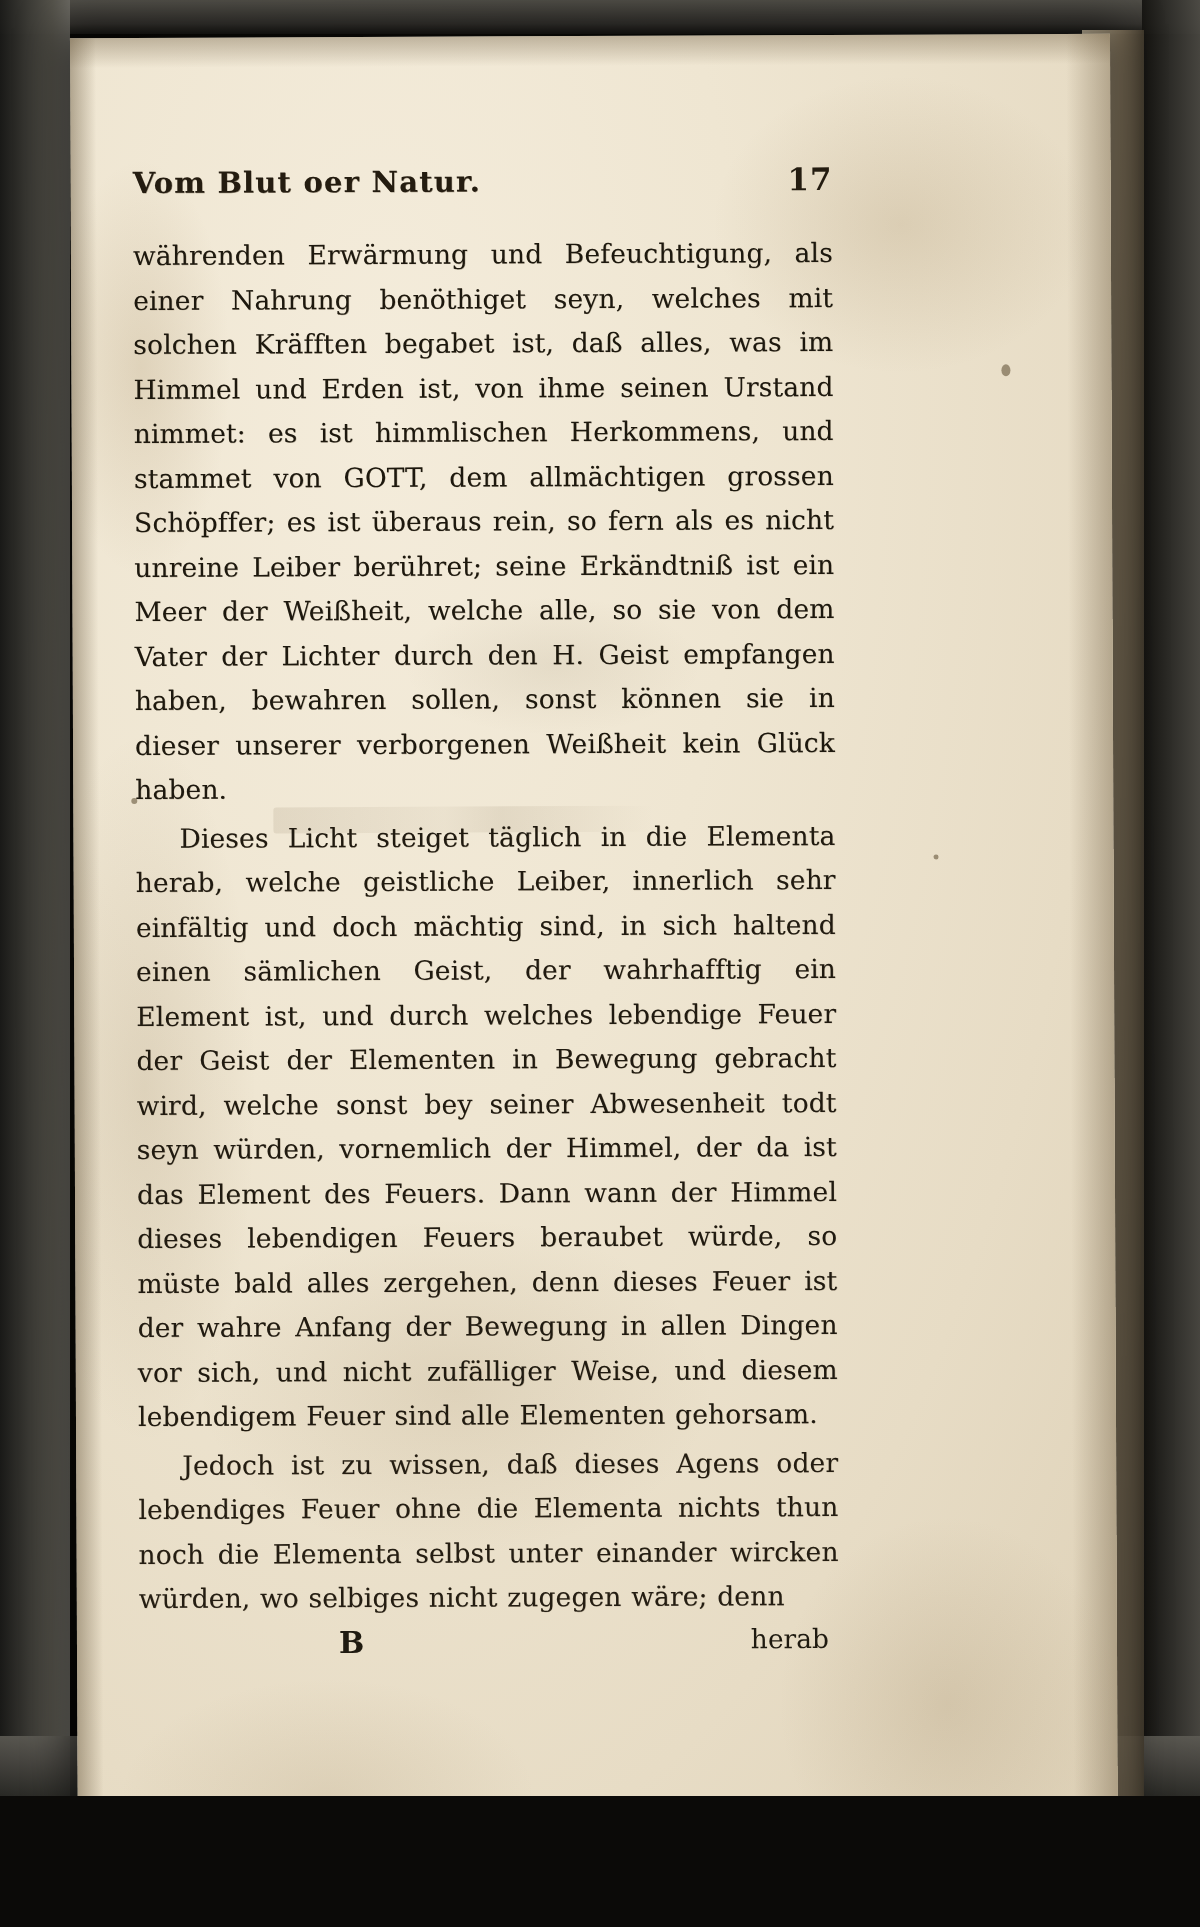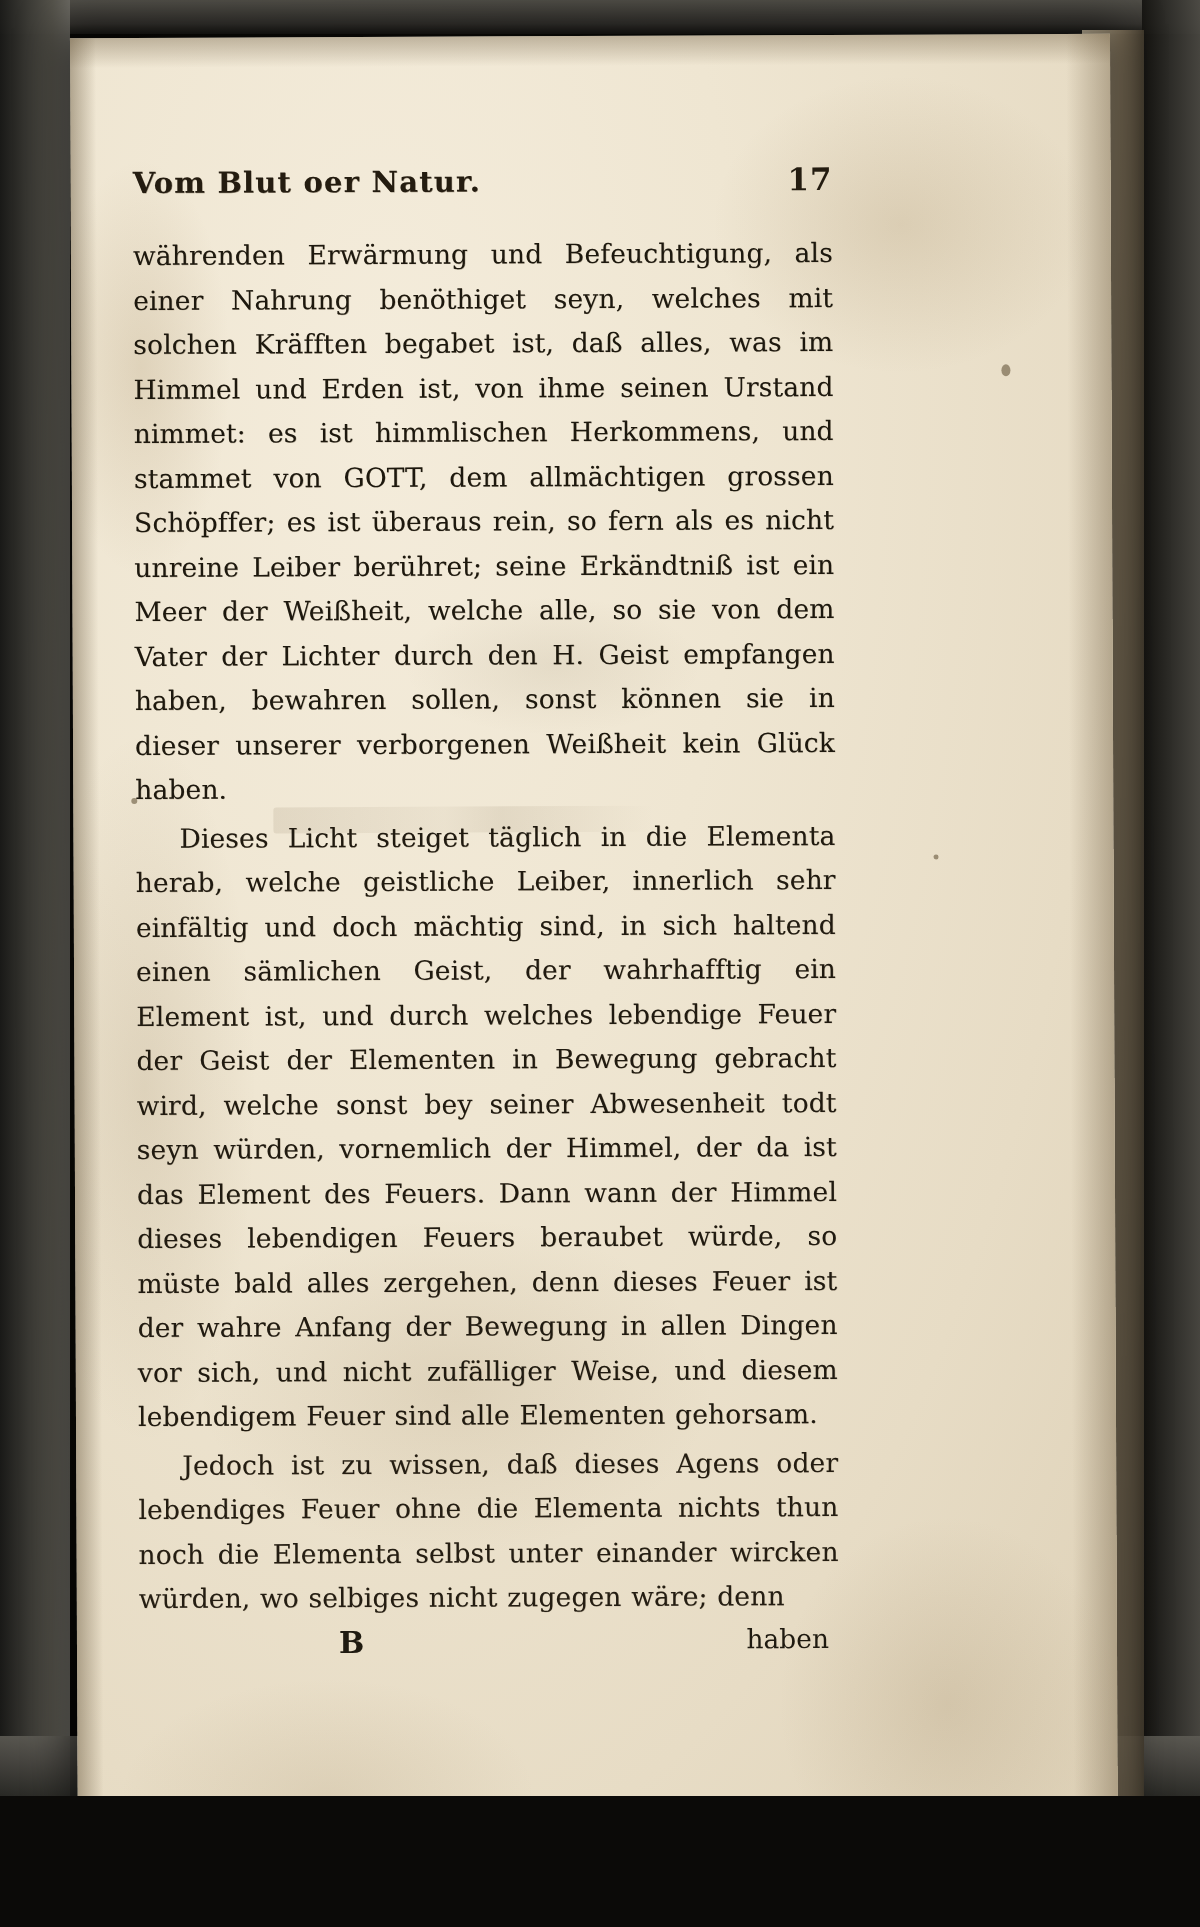--- a/index.html
+++ b/index.html
@@ -243,18 +243,18 @@
       </div>
 
       <p class="body p1">währenden Erwärmung und Befeuchtigung, als einer Nahrung benöthiget seyn, welches mit solchen Kräfften begabet ist, daß alles, was im Himmel und Erden ist, von ihme seinen Urstand nimmet: es ist himmlischen Herkommens, und stammet von GOTT, dem allmächtigen grossen Schöpffer; es ist überaus rein, so fern als es nicht unreine Leiber berühret; seine Erkändtniß ist ein Meer der Weißheit, welche alle, so sie von dem Vater der Lichter durch den H. Geist empfangen haben, bewahren sollen, sonst können sie in dieser unserer verborgenen Weißheit kein Glück haben.</p>
 
       <p class="body p2 indent">Dieses Licht steiget täglich in die Elementa herab, welche geistliche Leiber, innerlich sehr einfältig und doch mächtig sind, in sich haltend einen sämlichen Geist, der wahrhafftig ein Element ist, und durch welches lebendige Feuer der Geist der Elementen in Bewegung gebracht wird, welche sonst bey seiner Abwesenheit todt seyn würden, vornemlich der Himmel, der da ist das Element des Feuers. Dann wann der Himmel dieses lebendigen Feuers beraubet würde, so müste bald alles zergehen, denn dieses Feuer ist der wahre Anfang der Bewegung in allen Dingen vor sich, und nicht zufälliger Weise, und diesem lebendigem Feuer sind alle Elementen gehorsam.</p>
 
       <p class="body p3 indent">Jedoch ist zu wissen, daß dieses Agens oder lebendiges Feuer ohne die Elementa nichts thun noch die Elementa selbst unter einander wircken würden, wo selbiges nicht zugegen wäre; denn</p>
 
       <div class="lastline">
         <div class="signature">B</div>
-        <div class="catchword">haben</div>
+        <div class="catchword">herab</div>
       </div>
 
     </div>
   </div>
 </div>
 
 </body></html>

